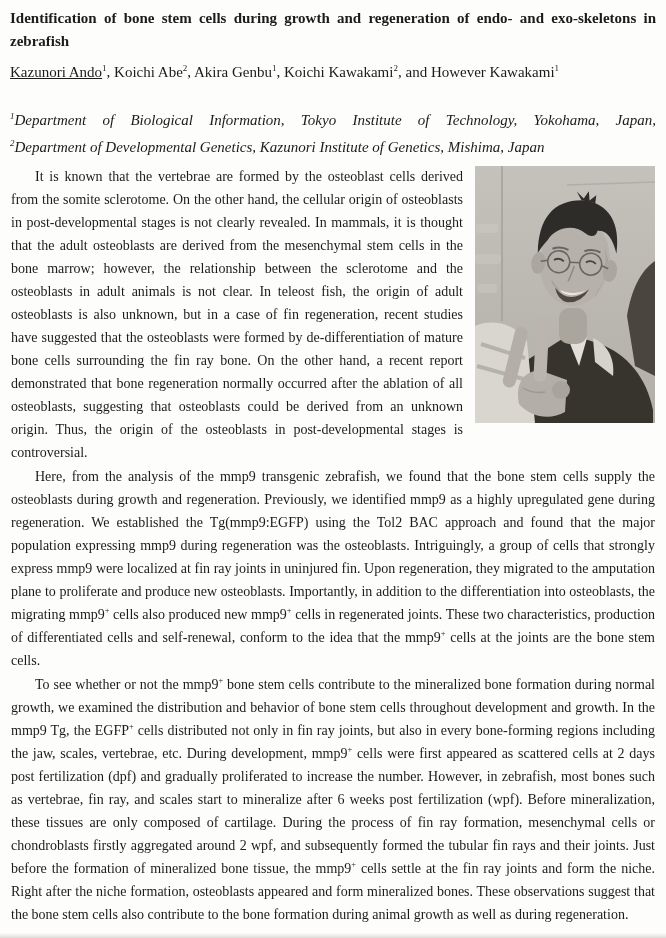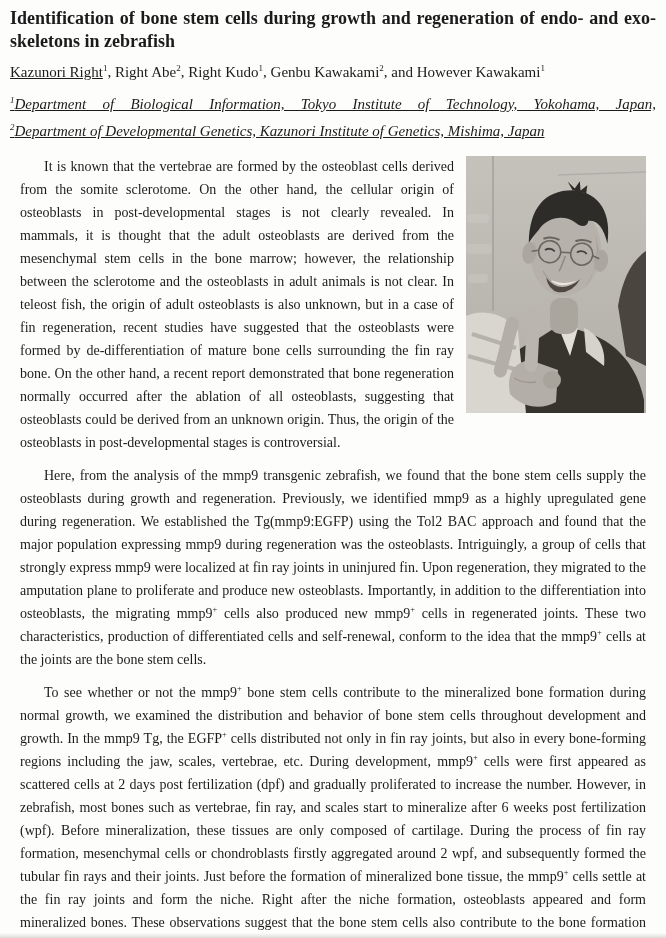--- a/index.html
+++ b/index.html
@@ -10,55 +10,54 @@
     margin: 0;
     box-sizing: border-box;
     padding: 7px 10px 0 10px;
     background: var(--paper, #fdfdfc);
     color: var(--ink, #1b1b1b);
     font-family: "Liberation Serif", "DejaVu Serif", serif;
     overflow: hidden;
   }
   .title {
     font-weight: bold;
-    font-size: 18px;
+    font-size: 15px;
     line-height: 23px;
     text-align: justify;
   }
   .authors {
     margin-top: 9px;
     font-size: 15px;
     line-height: 21px;
   }
   sup {
     font-size: 0.60em;
     line-height: 0;
     vertical-align: super;
   }
   .ul { text-decoration: underline; }
   .it { }
   .affils {
-    margin-top: 8px;
+    margin-top: 24px;
     font-style: italic;
     font-size: 15px;
     line-height: 27px;
-    text-decoration: underline;
   }
   .affil-row-justify {
     text-align: justify;
     text-align-last: justify;
   }
   .body-text {
     margin-top: 4px;
     font-size: 14px;
     line-height: 23px;
     text-align: justify;
   }
   .body-text p {
-    margin: 10px;
+    margin: 1px;
     text-indent: 24px;
   }
   .photo-float {
     float: right;
     width: 180px;
     height: 257px;
     margin: 1px 0 6px 12px;
   }
   .photo-float svg { display: block; width: 180px; height: 257px; }
   .scan-edge {
@@ -69,21 +68,21 @@
     opacity: 0.8;
   }
 </style>
 </head>
 <body>
 
 <div class="page">
 
   <div class="title">Identification of bone stem cells during growth and regeneration of endo- and exo-skeletons in zebrafish</div>
 
-  <div class="authors"><span class="ul">Kazunori Right</span><sup>1</sup><span>, Right Abe</span><sup>2</sup><span>, Right Kudo</span><sup>1</sup><span>, Genbu Kawakami</span><sup>2</sup><span>, and However Kawakami</span><sup>1</sup></div>
+  <div class="authors"><span class="ul">Kazunori Ando</span><sup>1</sup><span>, Koichi Abe</span><sup>2</sup><span>, Akira Genbu</span><sup>1</sup><span>, Koichi Kawakami</span><sup>2</sup><span>, and However Kawakami</span><sup>1</sup></div>
 
   <div class="affils">
     <div class="affil-row-justify"><sup>1</sup><span>Department of Biological Information, Tokyo Institute of Technology, Yokohama, Japan,</span></div>
     <div><sup>2</sup><span>Department of Developmental Genetics, Kazunori Institute of Genetics, Mishima, Japan</span></div>
   </div>
 
   <div class="body-text">
     <p><span class="photo-float" role="img" aria-label="Grayscale snapshot of a smiling man with short dark hair and glasses making a V sign with his fingers">
           <svg viewBox="0 0 180 257" xmlns="http://www.w3.org/2000/svg">
         <defs>

